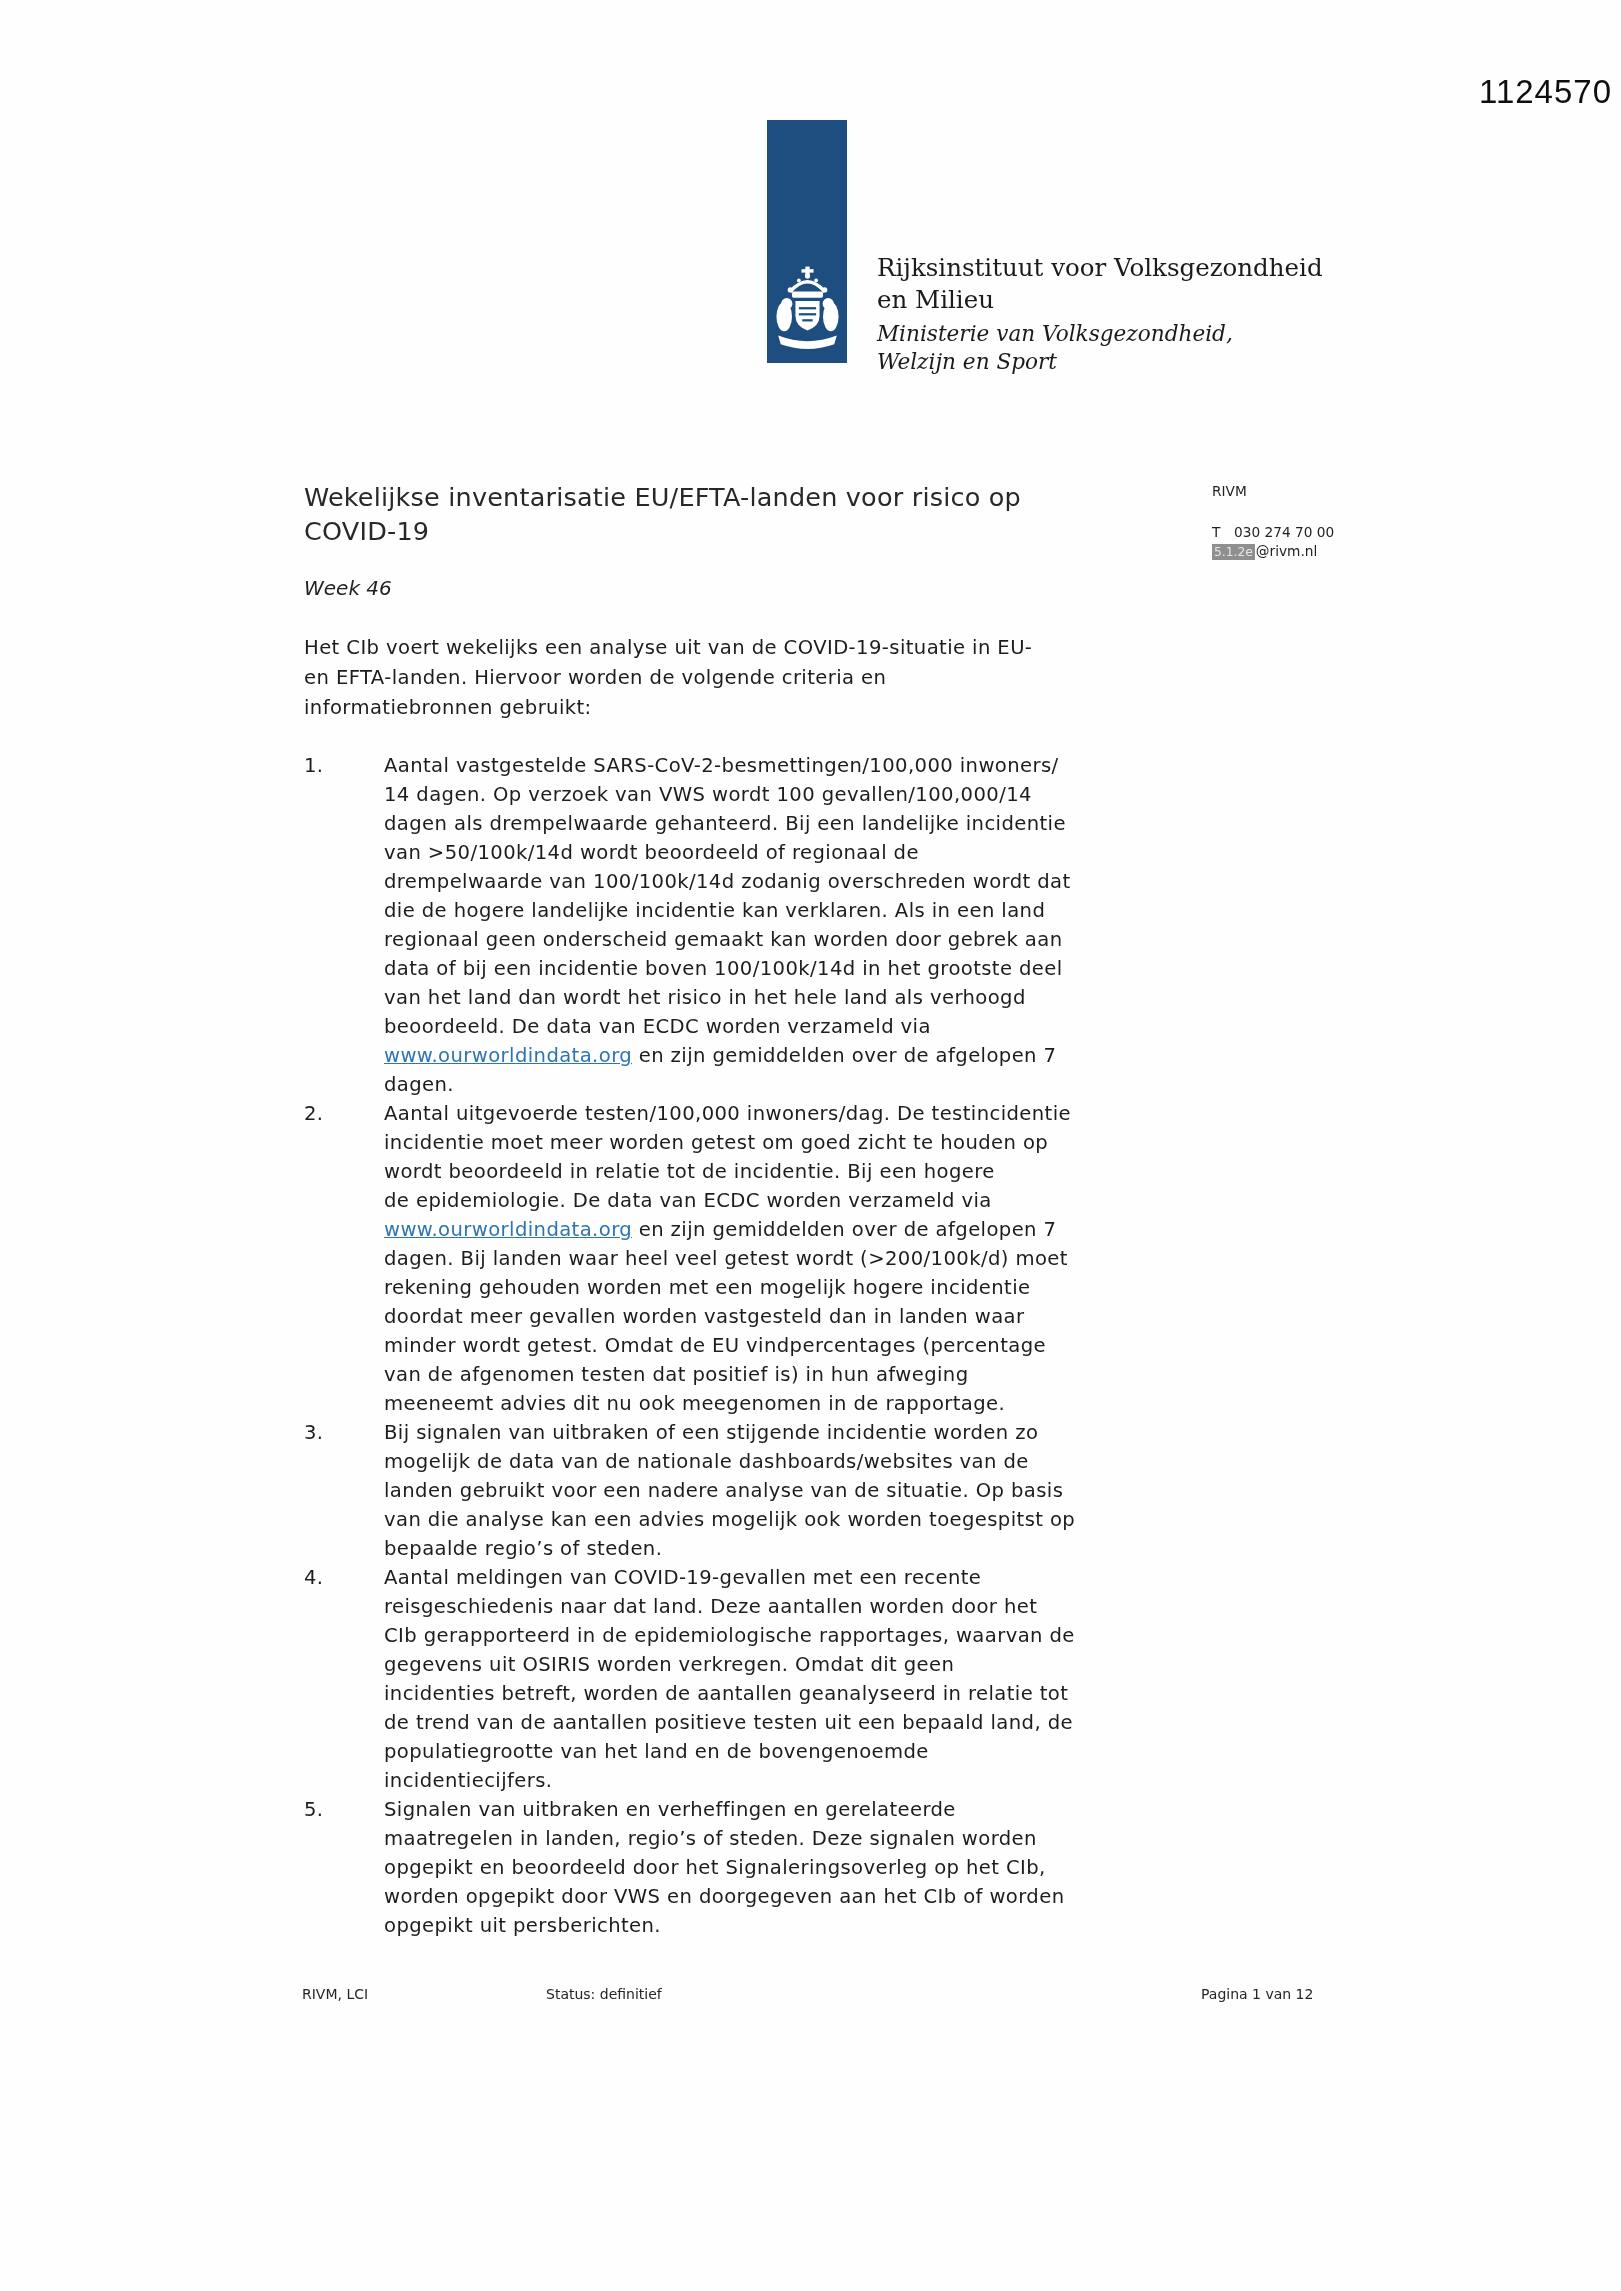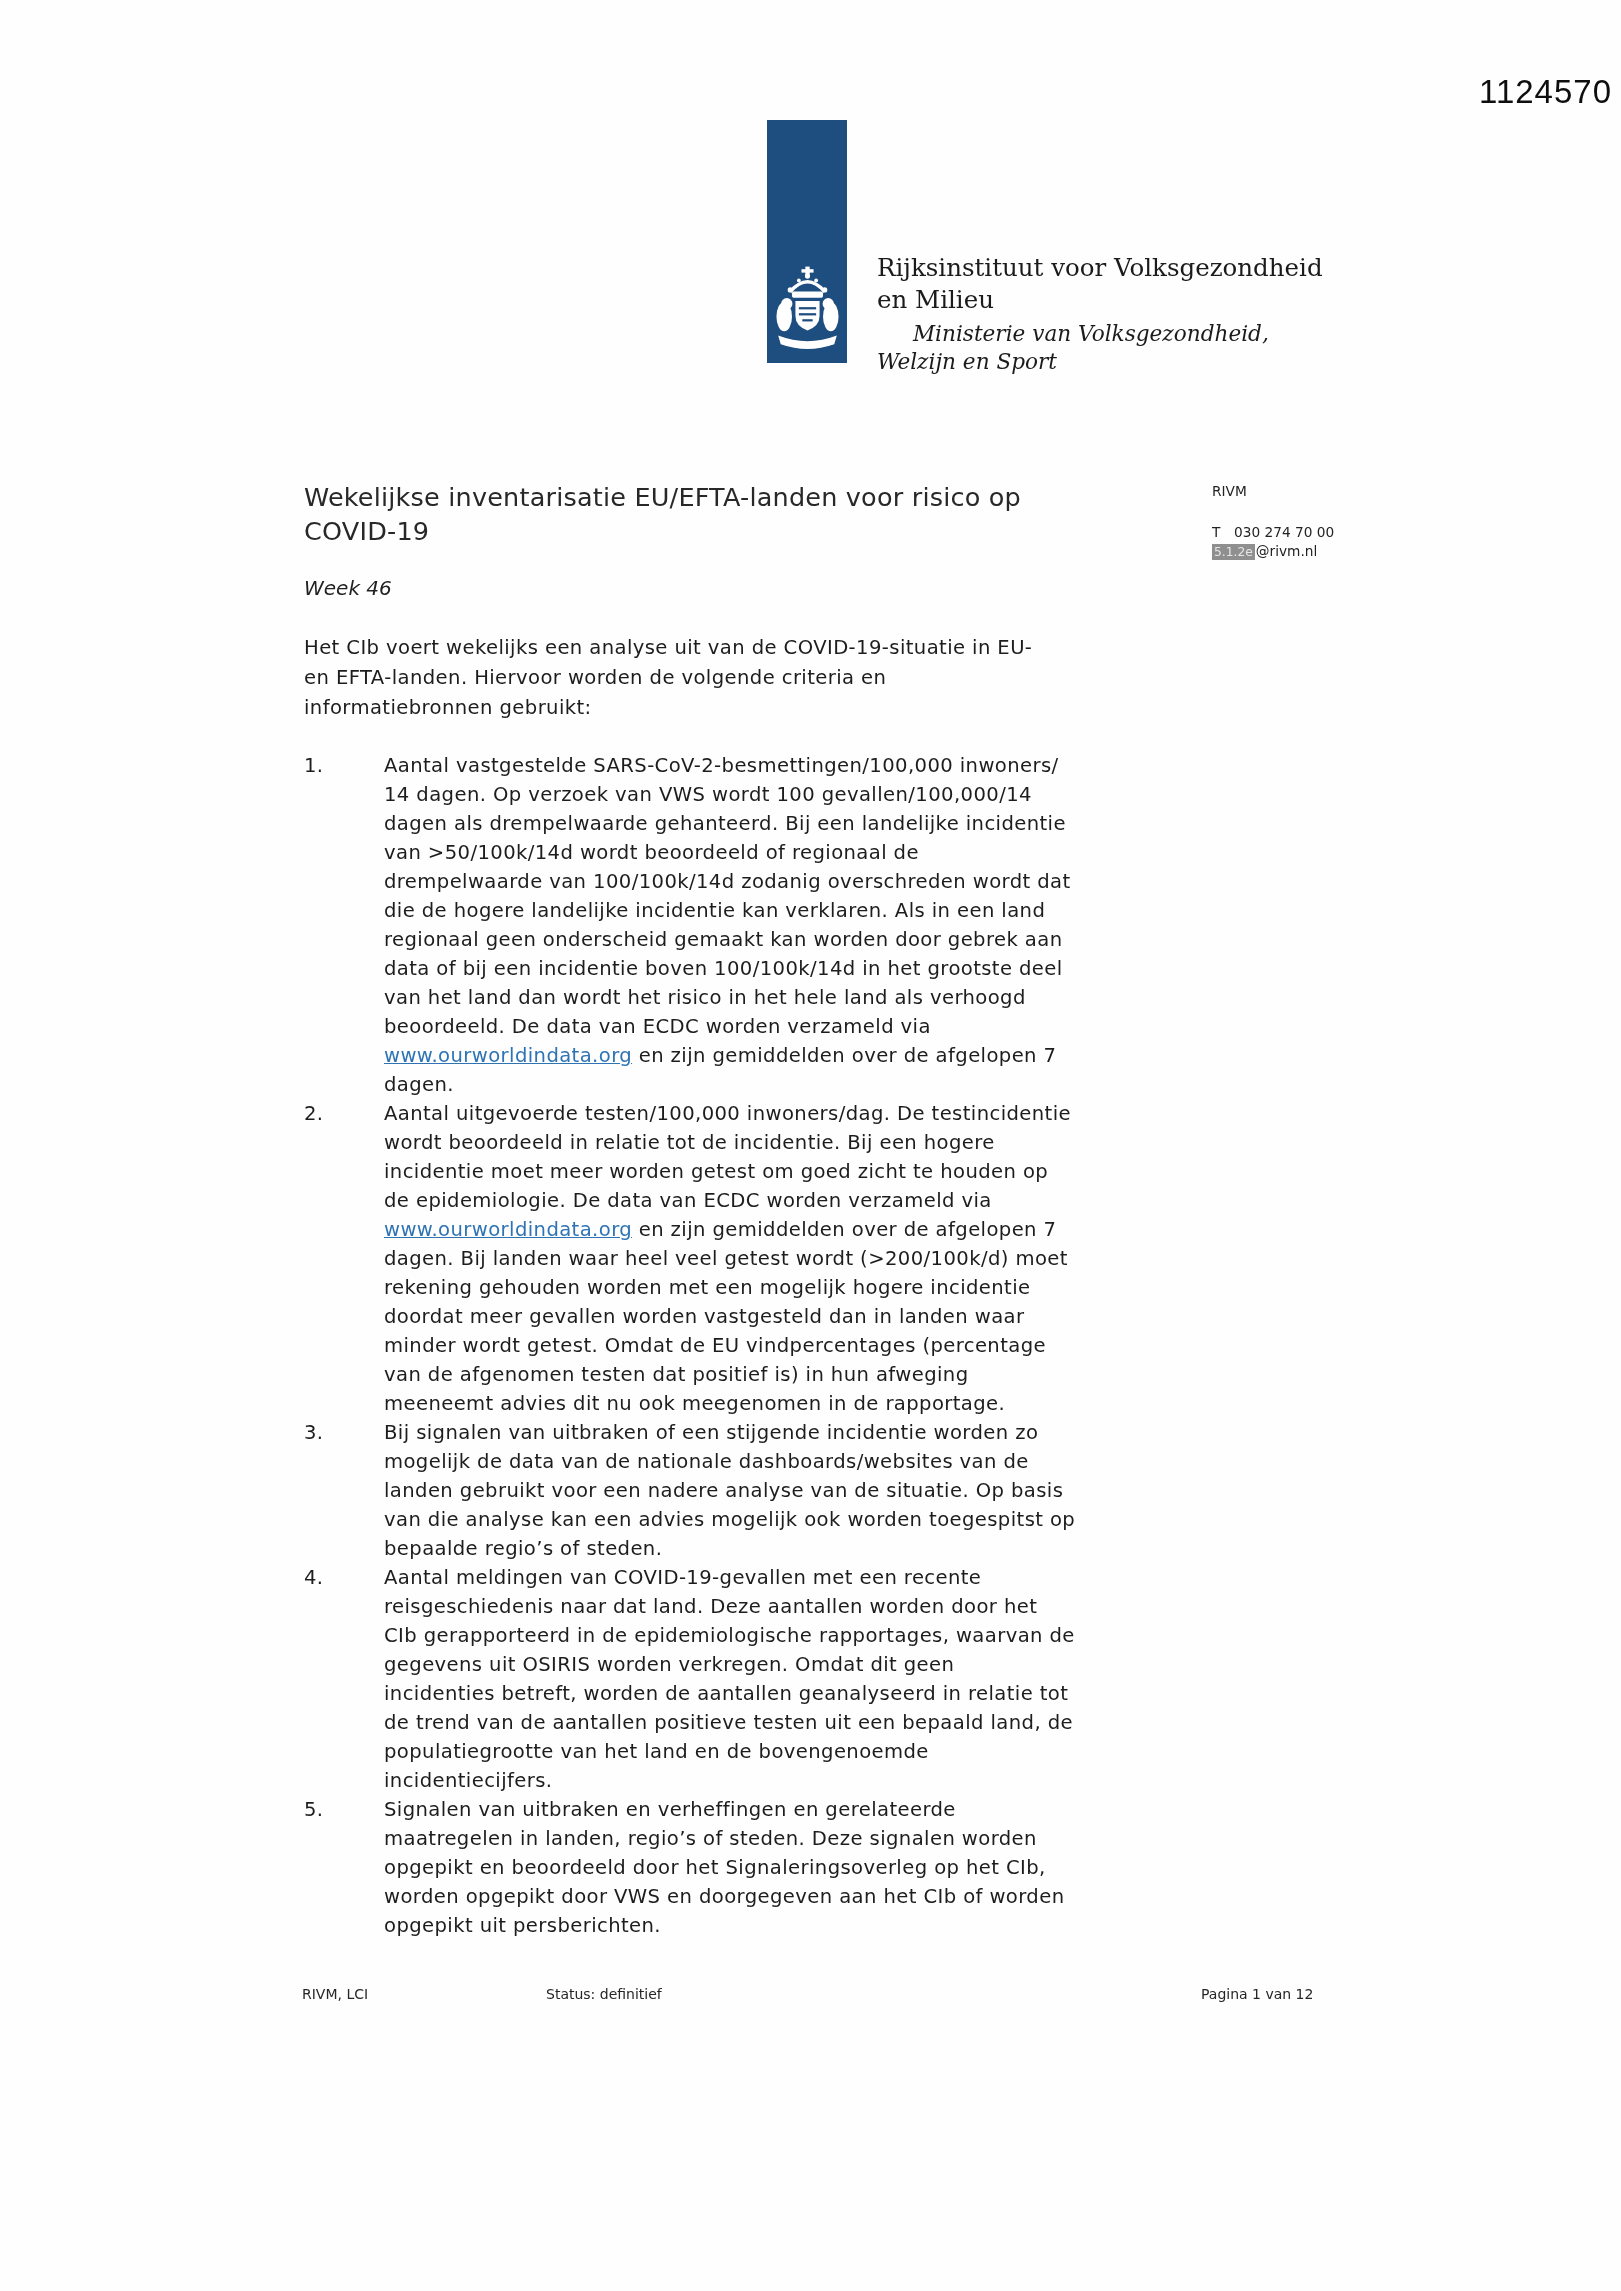--- a/index.html
+++ b/index.html
@@ -23,21 +23,21 @@
     font-family:"Liberation Sans", sans-serif;
     font-size:33px; letter-spacing:1px; color:#0e0e0e;
   }
   
   .logo{position:absolute; left:767px; top:120px;}
   .logo-bar{position:absolute; left:0; top:0; width:80px; height:243px; background:var(--logo-blue);}
   .emblem{position:absolute; left:5.9px; bottom:9.8px; width:69px; height:90px;}
   .logo-text{position:absolute; left:110px; top:132px; white-space:nowrap;}
   .inst{font-family:"DejaVu Serif", serif; font-size:24.5px; line-height:32px; color:#1b1b1b;}
   .ministry{font-family:"DejaVu Serif", serif; font-style:italic; font-size:21.6px; line-height:28px; color:#1b1b1b;}
-  .ministry.first{margin-top:3.9px;margin-left:36px;}
+  .ministry.first{margin-top:3.9px;}
   
   .title{
     position:absolute; left:304px; top:480px; margin:0;
     font-size:25.5px; font-weight:normal; line-height:34px;
     letter-spacing:0.2px; color:#282828; white-space:nowrap;
   }
   .week{position:absolute; left:304px; top:576px; font-size:20px; font-style:italic; color:#222;}
   
   .sidebar{position:absolute; left:1212px; top:482px; font-size:13.7px; line-height:19px; color:#222; white-space:nowrap;}
   .sidebar .org{margin-bottom:8px;}
@@ -142,22 +142,22 @@
           <div class="line"><span>van het land dan wordt het risico in het hele land als verhoogd</span></div>
           <div class="line"><span>beoordeeld. De data van ECDC worden verzameld via</span></div>
           <div class="line"><a class="link">www.ourworldindata.org</a><span> en zijn gemiddelden over de afgelopen 7</span></div>
           <div class="line"><span>dagen.</span></div>
         </div>
       </div>
       <div class="item">
         <span class="num">2.</span>
         <div class="item-body">
           <div class="line"><span>Aantal uitgevoerde testen/100,000 inwoners/dag. De testincidentie</span></div>
+          <div class="line"><span>incidentie moet meer worden getest om goed zicht te houden op</span></div>
           <div class="line"><span>wordt beoordeeld in relatie tot de incidentie. Bij een hogere</span></div>
-          <div class="line"><span>incidentie moet meer worden getest om goed zicht te houden op</span></div>
           <div class="line"><span>de epidemiologie. De data van ECDC worden verzameld via</span></div>
           <div class="line"><a class="link">www.ourworldindata.org</a><span> en zijn gemiddelden over de afgelopen 7</span></div>
           <div class="line"><span>dagen. Bij landen waar heel veel getest wordt (&gt;200/100k/d) moet</span></div>
           <div class="line"><span>rekening gehouden worden met een mogelijk hogere incidentie</span></div>
           <div class="line"><span>doordat meer gevallen worden vastgesteld dan in landen waar</span></div>
           <div class="line"><span>minder wordt getest. Omdat de EU vindpercentages (percentage</span></div>
           <div class="line"><span>van de afgenomen testen dat positief is) in hun afweging</span></div>
           <div class="line"><span>meeneemt advies dit nu ook meegenomen in de rapportage.</span></div>
         </div>
       </div>

